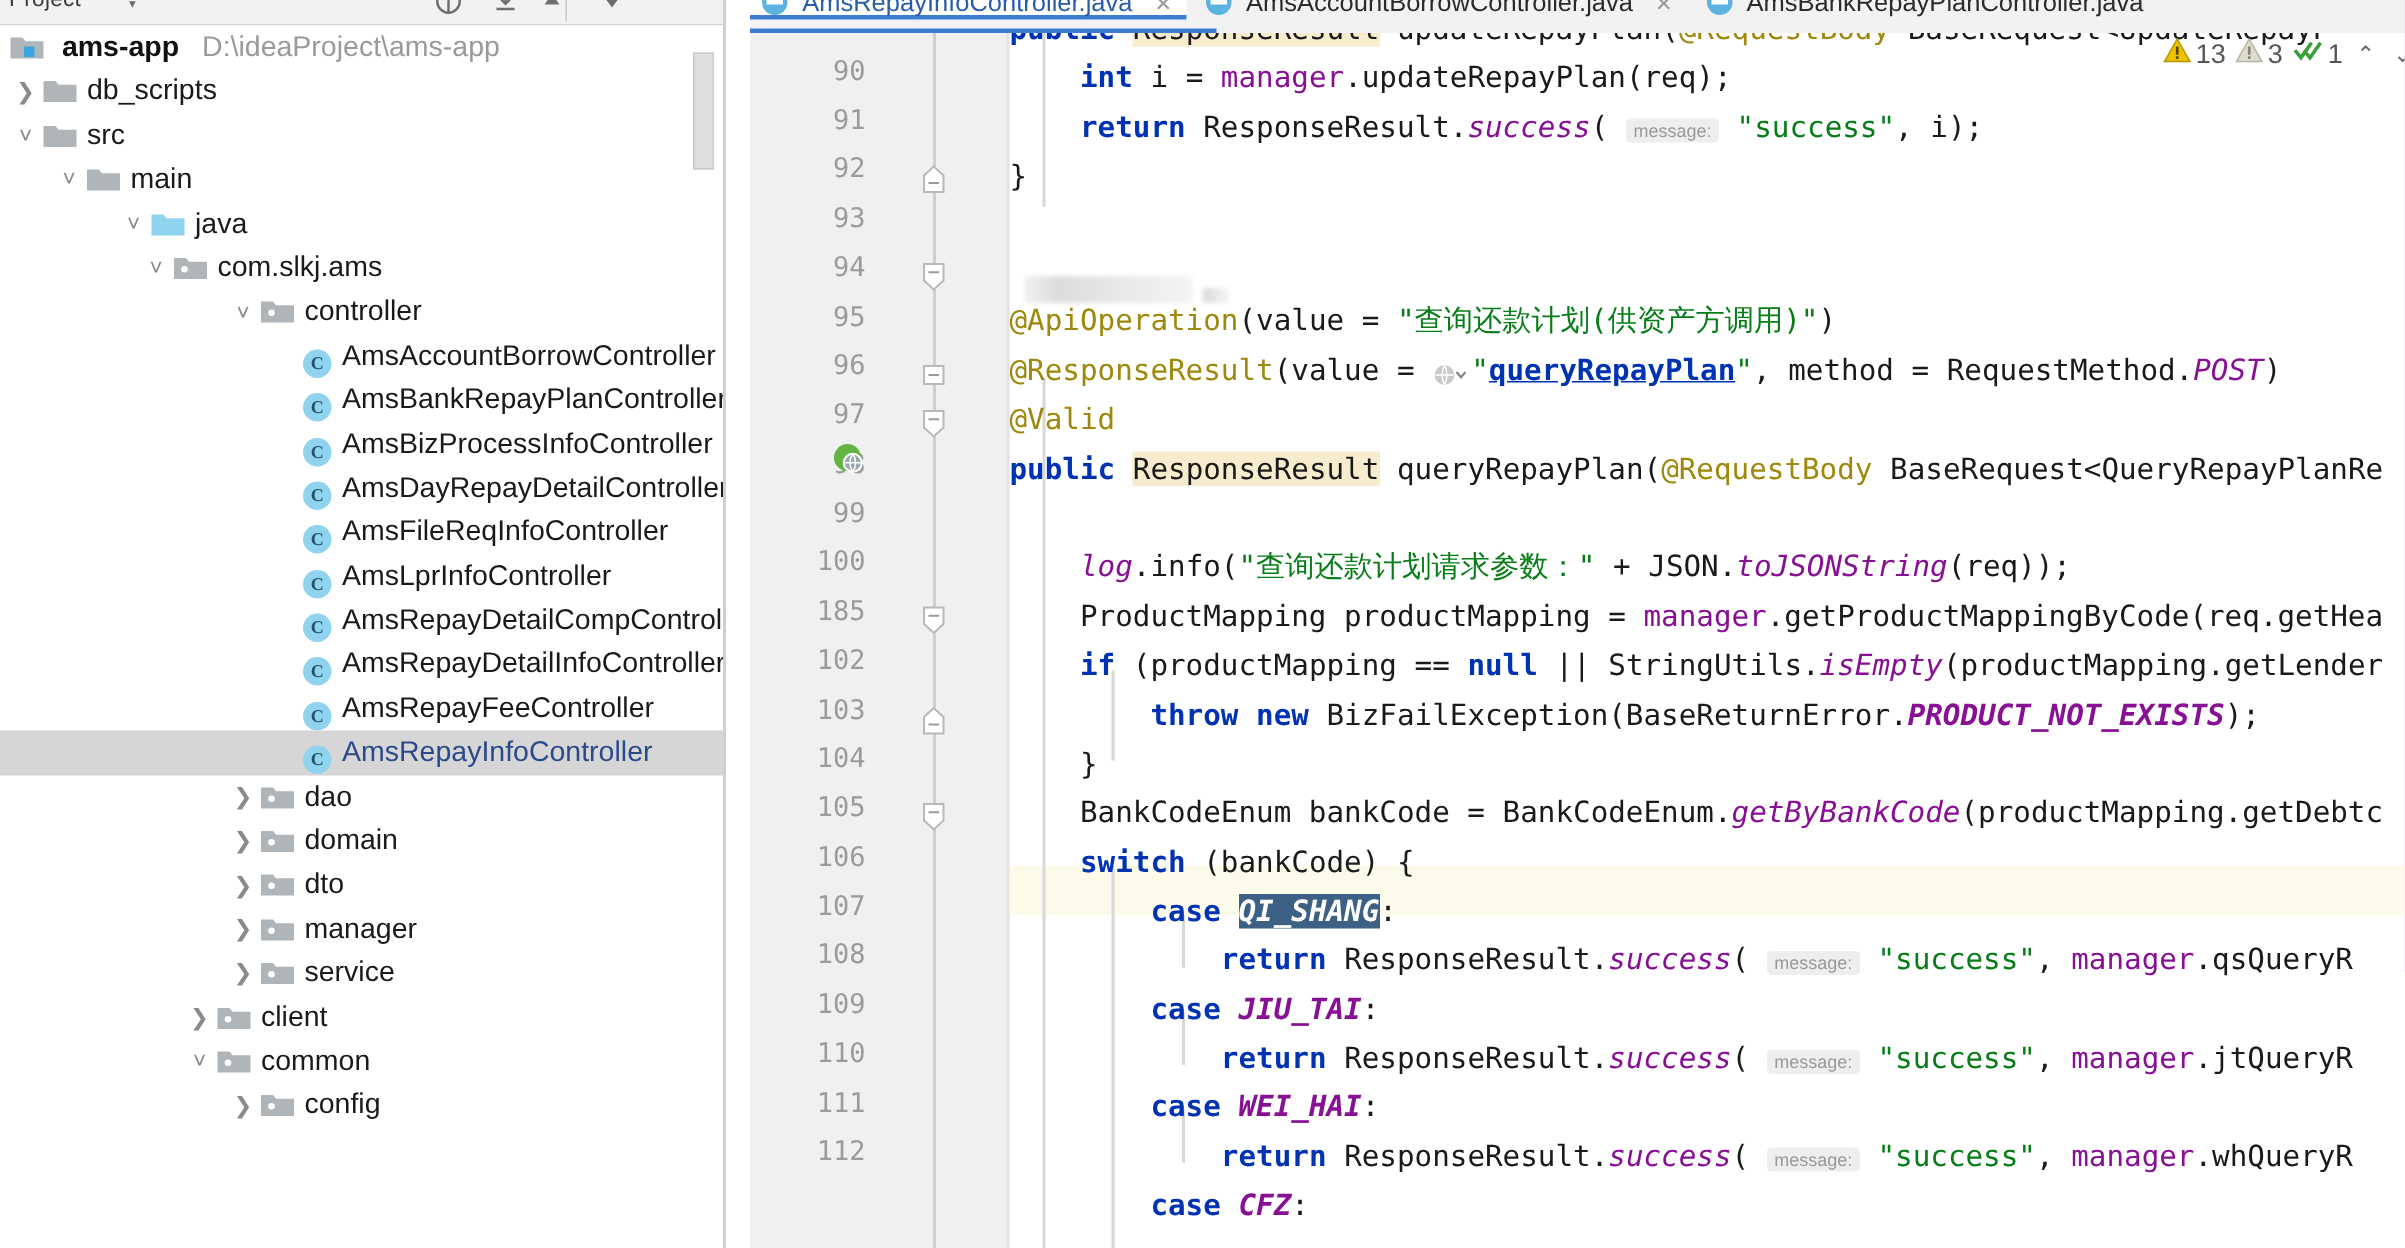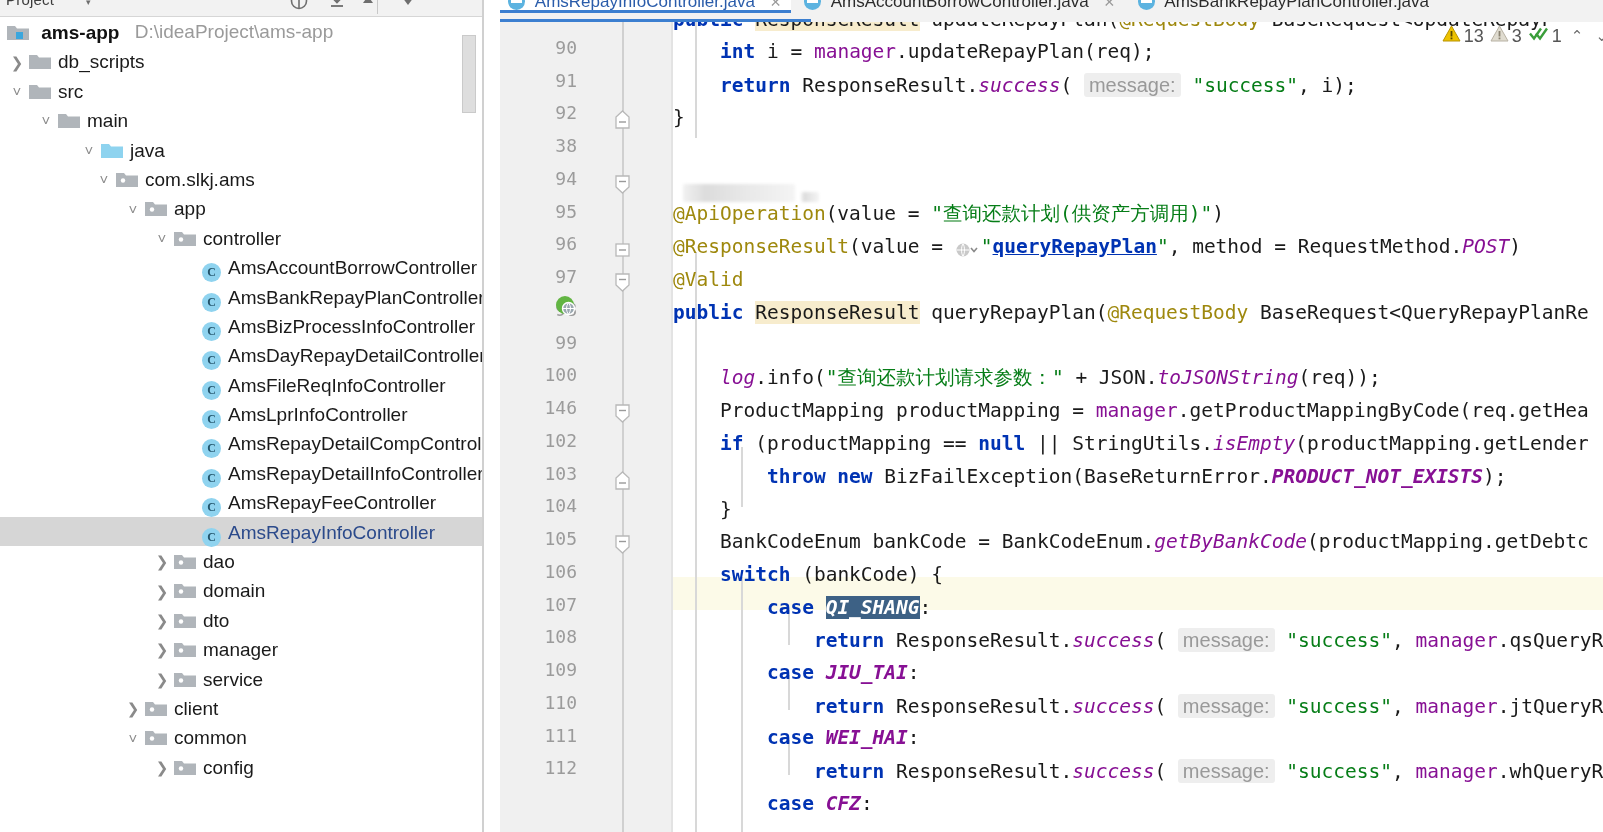--- a/index.html
+++ b/index.html
@@ -136,21 +136,21 @@
   .kw      { color:#0033b3; font-weight:bold; }
   .str     { color:#067d17; }
   .anno    { color:#9e880d; }
   .field   { color:#871094; }
   .static  { color:#871094; font-style:italic; }
   .const   { color:#871094; font-style:italic; font-weight:bold; }
   .hl-id   { background:#f7eccd; }
   .sel     { background:#3d6185; color:#ffffff; font-style:italic; font-weight:bold; }
   .param-hint {
     background:#eeeeee; color:#999999; border-radius:3px;
-    padding:1px 5px; font-size:20px; font-family:"Liberation Sans", sans-serif;
+    padding:1px 5px; font-size:12px; font-family:"Liberation Sans", sans-serif;
   }
   .url-link { color:#0033b3; text-decoration:underline; font-weight:bold; }
   .web-icon { display:inline-block; width:26px; vertical-align:-3px; }
 
   .redacted {
     position:absolute; border-radius:2px;
     background:linear-gradient(90deg,#f1f1f1 0%,#dcdcdc 20%,#e8e8e8 55%,#f4f4f4 100%);
     filter:blur(1.4px);
   }
 
@@ -227,24 +227,20 @@
           <div class="tree-row" style="padding-left: 35px;"><span class="arrow">˅</span><span class="icon-folder"><svg width="24" height="19" viewBox="0 0 24 19">
                 <path d="M1 3h8l2 2.5h12V17H1z" fill="#b0b5ba"></path>
               </svg></span><span class="node-label">main</span></div>
           <div class="tree-row" style="padding-left: 64px; margin-left: 14px;"><span class="arrow">˅</span><span class="icon-folder"><svg width="24" height="19" viewBox="0 0 24 19">
                 <path d="M1 3h8l2 2.5h12V17H1z" fill="#8ed3ef"></path>
               </svg></span><span class="node-label">java</span></div>
           <div class="tree-row" style="padding-left: 93px;"><span class="arrow">˅</span><span class="icon-folder"><svg width="24" height="19" viewBox="0 0 24 19">
                 <path d="M1 3h8l2 2.5h12V17H1z" fill="#b0b5ba"></path>
                 <circle cx="8" cy="10.5" r="2.2" fill="#ffffff"></circle>
               </svg></span><span class="node-label">com.slkj.ams</span></div>
-          <div class="tree-row" style="padding-left: 122px;"><span class="arrow">˅</span><span class="icon-folder"><svg width="24" height="19" viewBox="0 0 24 19">
-                <path d="M1 3h8l2 2.5h12V17H1z" fill="#b0b5ba"></path>
-                <circle cx="8" cy="10.5" r="2.2" fill="#ffffff"></circle>
-              </svg></span><span class="node-label">app</span></div>
           <div class="tree-row" style="padding-left: 151px;"><span class="arrow">˅</span><span class="icon-folder"><svg width="24" height="19" viewBox="0 0 24 19">
                 <path d="M1 3h8l2 2.5h12V17H1z" fill="#b0b5ba"></path>
                 <circle cx="8" cy="10.5" r="2.2" fill="#ffffff"></circle>
               </svg></span><span class="node-label">controller</span></div>
           <div class="tree-row" style="padding-left: 180px;"><span class="arrow none"></span><span class="icon-class">C</span><span class="node-label">AmsAccountBorrowController</span></div>
           <div class="tree-row" style="padding-left: 180px;"><span class="arrow none"></span><span class="icon-class">C</span><span class="node-label">AmsBankRepayPlanController</span></div>
           <div class="tree-row" style="padding-left: 180px;"><span class="arrow none"></span><span class="icon-class">C</span><span class="node-label">AmsBizProcessInfoController</span></div>
           <div class="tree-row" style="padding-left: 180px;"><span class="arrow none"></span><span class="icon-class">C</span><span class="node-label">AmsDayRepayDetailController</span></div>
           <div class="tree-row" style="padding-left: 180px;"><span class="arrow none"></span><span class="icon-class">C</span><span class="node-label">AmsFileReqInfoController</span></div>
           <div class="tree-row" style="padding-left: 180px;"><span class="arrow none"></span><span class="icon-class">C</span><span class="node-label">AmsLprInfoController</span></div>
@@ -313,29 +309,29 @@
     <div id="editor-body">
 
       <div id="gutter">
         <div id="fold-line"></div>
         <div id="gutter-edge"></div>
         <div id="line-numbers">
             <div class="line-number" style="top: -18px;">89</div>
             <div class="line-number" style="top: 14.75px;">90</div>
             <div class="line-number" style="top: 47.5px;">91</div>
             <div class="line-number" style="top: 80.25px;">92</div>
-            <div class="line-number" style="top: 113px;">38</div>
+            <div class="line-number" style="top: 113px;">93</div>
             <div class="line-number" style="top: 145.75px;">94</div>
             <div class="line-number" style="top: 178.5px;">95</div>
             <div class="line-number" style="top: 211.25px;">96</div>
             <div class="line-number" style="top: 244px;">97</div>
             <div class="line-number" style="top: 276.75px;">98</div>
             <div class="line-number" style="top: 309.5px;">99</div>
             <div class="line-number" style="top: 342.25px;">100</div>
-            <div class="line-number" style="top: 375px;">146</div>
+            <div class="line-number" style="top: 375px;">185</div>
             <div class="line-number" style="top: 407.75px;">102</div>
             <div class="line-number" style="top: 440.5px;">103</div>
             <div class="line-number" style="top: 473.25px;">104</div>
             <div class="line-number" style="top: 506px;">105</div>
             <div class="line-number" style="top: 538.75px;">106</div>
             <div class="line-number" style="top: 571.5px;">107</div>
             <div class="line-number" style="top: 604.25px;">108</div>
             <div class="line-number" style="top: 637px;">109</div>
             <div class="line-number" style="top: 669.75px;">110</div>
             <div class="line-number" style="top: 702.5px;">111</div>

